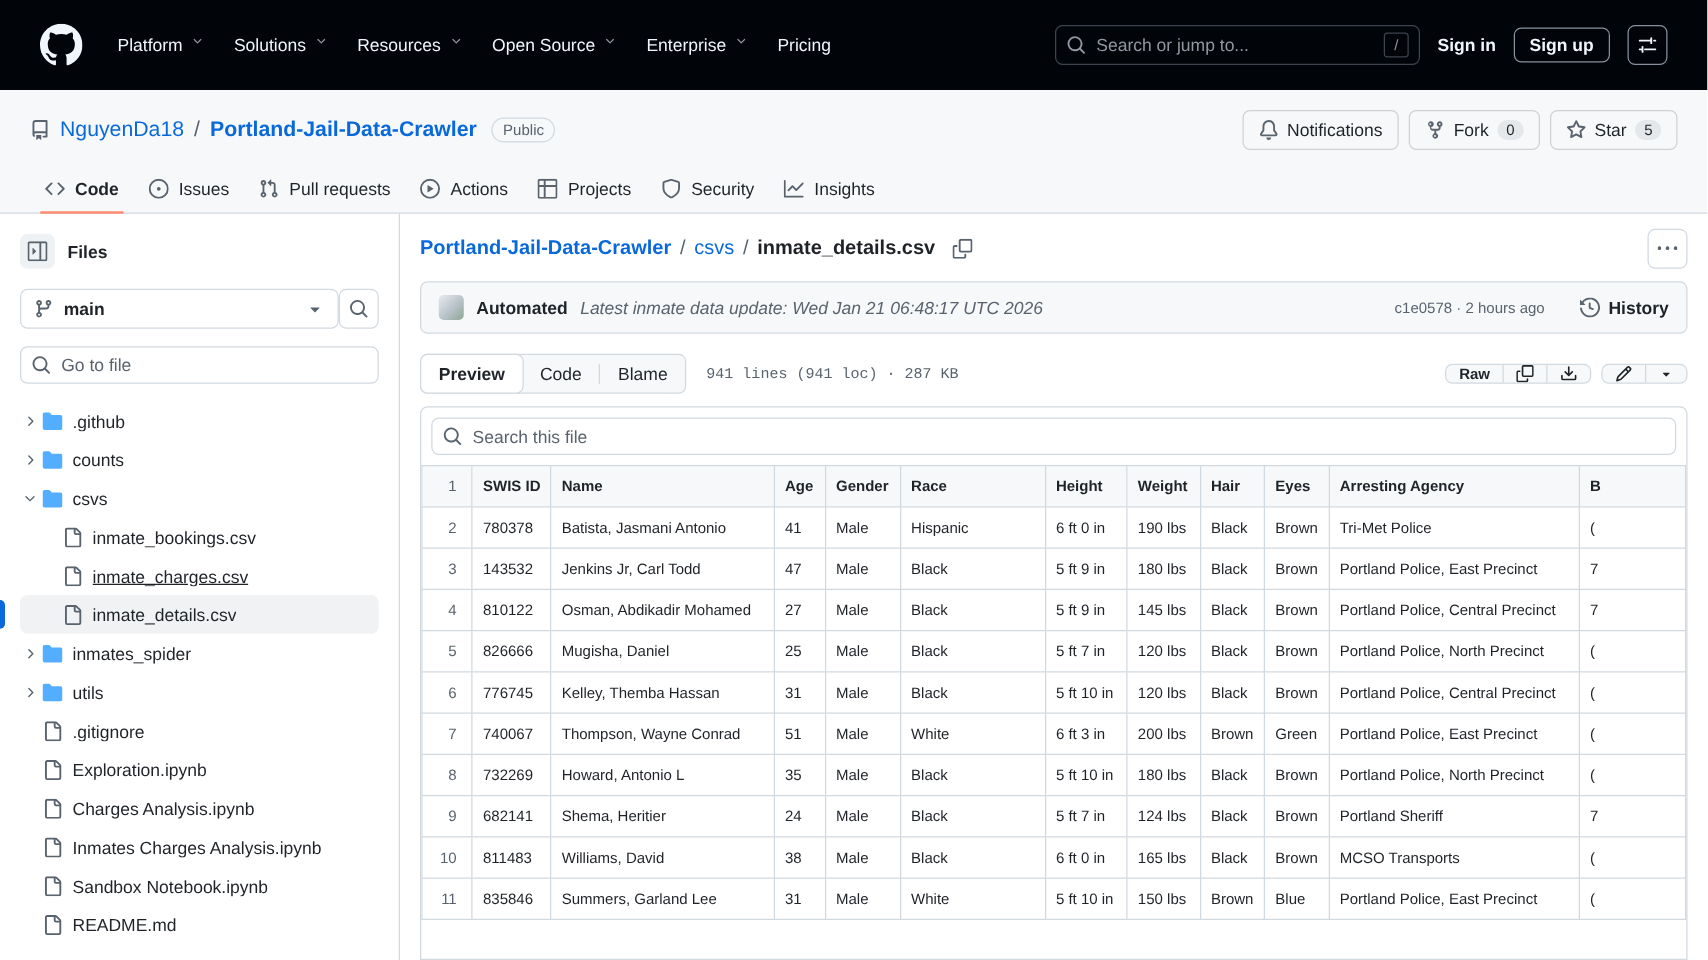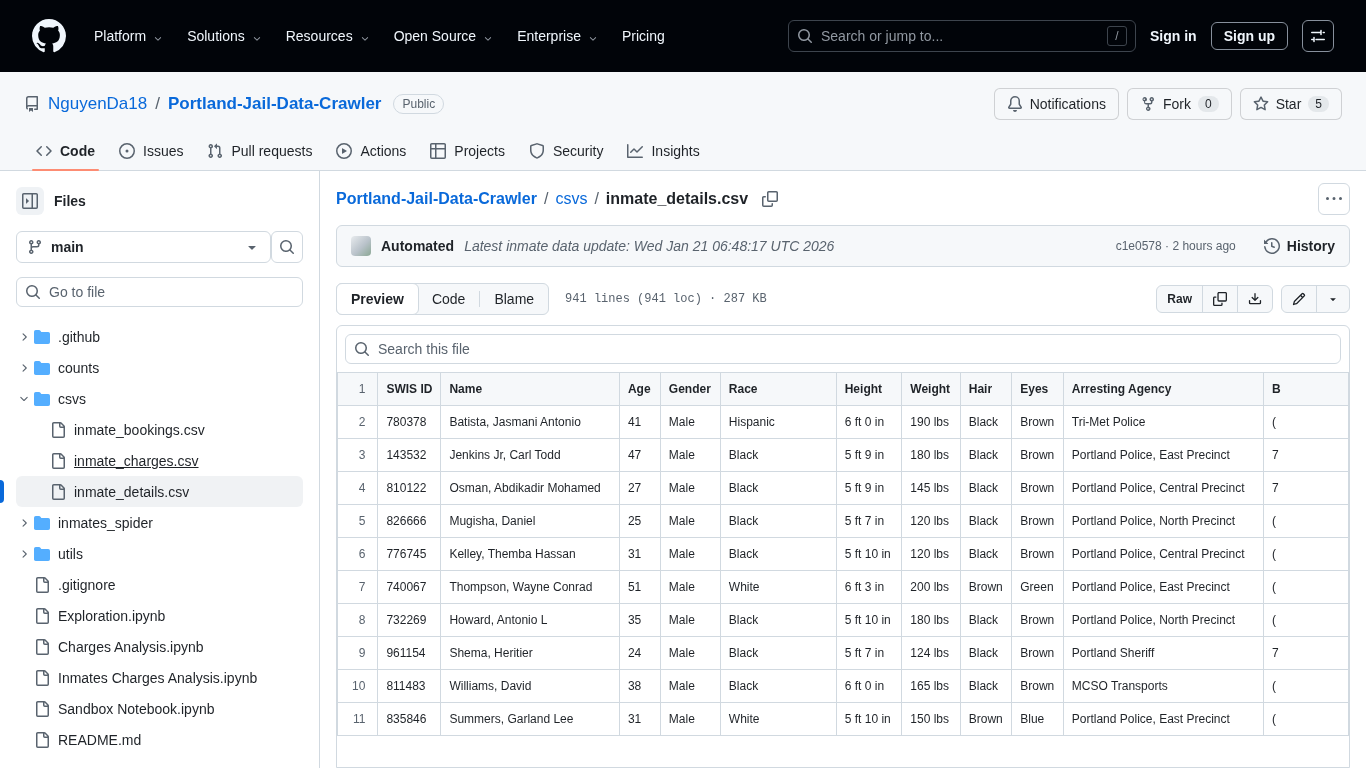--- a/index.html
+++ b/index.html
@@ -15,24 +15,24 @@
   .sz10 svg{ width:10px; height:10px; }
   .sz14 svg{ width:14px; height:14px; }
   .center{ display:flex; align-items:center; justify-content:center; }
 
   
   .site-header{ height:72px; flex:none; background:var(--header-bg,#010409);
     display:flex; align-items:center; padding:0 32px; gap:18px; }
   .gh-logo{ color:#f0f6fc; cursor:pointer; }
   .gh-logo svg{ width:34px; height:34px; }
   .main-nav{ display:flex; align-items:center; gap:4px; }
-  .nav-item{ display:flex; align-items:flex-end; gap:7px; color:#f0f6fc; padding:8px 10px; cursor:pointer; }
+  .nav-item{ display:flex; align-items:flex-start; gap:7px; color:#f0f6fc; padding:8px 10px; cursor:pointer; }
   .nav-item .caret{ color:#9198a1; }
   .header-right{ margin-left:auto; display:flex; align-items:center; gap:14px; }
-  .hdr-search{ width:348px; height:32px; border:1px solid #3d444d; border-radius:6px;
+  .hdr-search{ width:292px; height:32px; border:1px solid #3d444d; border-radius:6px;
     display:flex; align-items:center; gap:8px; padding:0 8px; color:#9198a1; cursor:text; }
   .slash-key{ margin-left:auto; width:20px; height:20px; border:1px solid #3d444d; border-radius:3px;
     font-size:12px; color:#9198a1; }
   .signin{ color:#f0f6fc; font-weight:bold; cursor:pointer; white-space:nowrap; }
   .signup{ color:#f0f6fc; font-weight:bold; border:1px solid #87909c; border-radius:6px;
     padding:5px 12px; cursor:pointer; white-space:nowrap; }
   .hdr-iconbtn{ width:32px; height:32px; border:1px solid #87909c; border-radius:6px; color:#f0f6fc; cursor:pointer; }
 
   
   .repo-head{ background:var(--canvas-subtle,#f6f8fa); border-bottom:1px solid var(--border,#d1d9e0);
@@ -115,21 +115,21 @@
   .toolbar{ margin-top:16px; display:flex; align-items:center; flex:none; }
   .seg{ display:flex; align-items:center; height:32px; background:var(--canvas-subtle,#f6f8fa);
     border:1px solid var(--border,#d1d9e0); border-radius:6px; }
   .seg-btn{ height:32px; padding:0 14px; display:flex; align-items:center; color:#1f2328;
     cursor:pointer; border-radius:6px; }
   .seg-btn.active{ background:#fff; border:1px solid var(--border,#d1d9e0); font-weight:bold; margin:-1px; }
   .seg-div{ width:1px; height:16px; background:var(--border,#d1d9e0); }
   .toolbar-meta{ margin-left:16px; font-family:"Liberation Mono","DejaVu Sans Mono",monospace;
     font-size:12px; color:#59636e; }
   .toolbar-right{ margin-left:auto; display:flex; gap:8px; }
-  .btn-group{ display:flex; height:28px; border:1px solid var(--border,#d1d9e0); border-radius:6px;
+  .btn-group{ display:flex; height:16px; border:1px solid var(--border,#d1d9e0); border-radius:6px;
     overflow:hidden; background:var(--canvas-subtle,#f6f8fa); }
   .group-btn{ display:flex; align-items:center; justify-content:center; padding:0 10px;
     font-size:12px; font-weight:bold; color:#1f2328; border-right:1px solid var(--border,#d1d9e0);
     cursor:pointer; }
   .group-btn:last-child{ border-right:0; }
 
   .file-box{ margin-top:10px; flex:1; border:1px solid var(--border,#d1d9e0);
     border-radius:6px 6px 0 0; overflow:hidden; background:#fff; display:flex; flex-direction:column; }
   .file-search-row{ padding:8px; flex:none; }
   .file-search{ height:30px; border:1px solid var(--border,#d1d9e0); border-radius:6px;
@@ -718,21 +718,21 @@
               <td>Black</td>
               <td>5 ft 10 in</td>
               <td>180 lbs</td>
               <td>Black</td>
               <td>Brown</td>
               <td>Portland Police, North Precinct</td>
               <td>(</td>
             </tr>
             <tr>
               <td class="ln">9</td>
-              <td>961154</td>
+              <td>682141</td>
               <td>Shema, Heritier</td>
               <td>24</td>
               <td>Male</td>
               <td>Black</td>
               <td>5 ft 7 in</td>
               <td>124 lbs</td>
               <td>Black</td>
               <td>Brown</td>
               <td>Portland Sheriff</td>
               <td>7</td>

